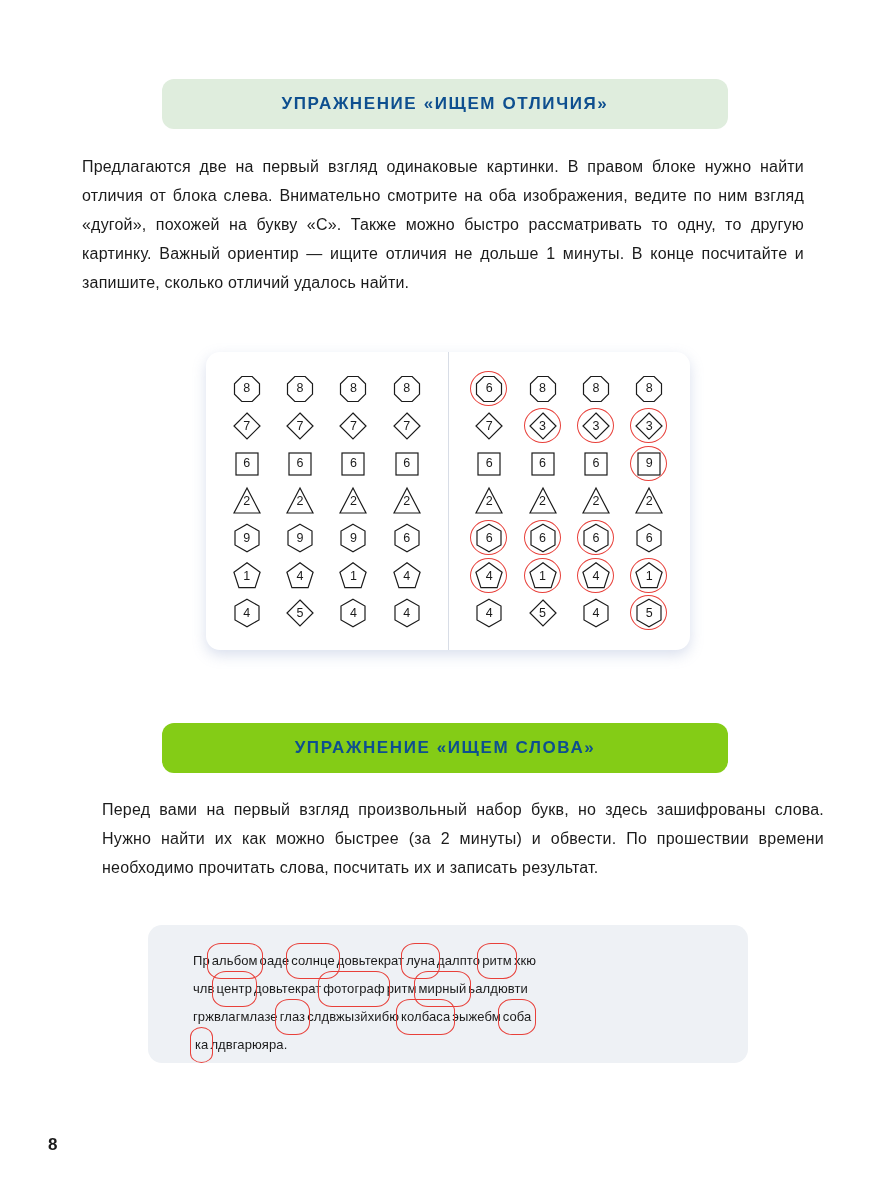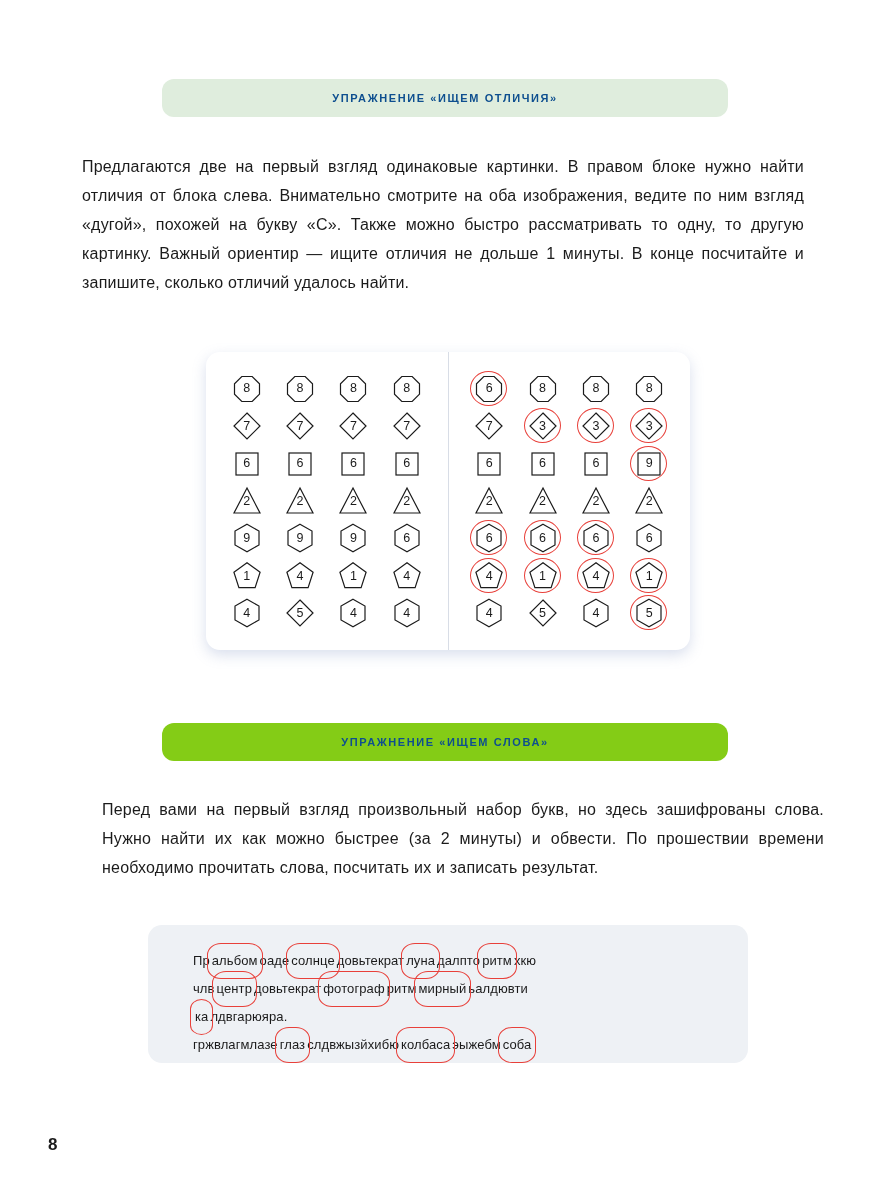--- a/index.html
+++ b/index.html
@@ -17,26 +17,26 @@
   }
   .page {
     position: relative;
     width: 889px;
     height: 1200px;
   }
 
   
   .banner {
     position: absolute;
-    height: 38px;
+    height: 50px;
     border-radius: 12px;
     display: flex;
     align-items: center;
     justify-content: center;
-    font-size: 11px;
+    font-size: 17px;
     font-weight: bold;
     letter-spacing: 1.6px;
     color: #0e4f8f;
   }
   #banner-differences {
     left: 162px;
     top: 79px;
     width: 566px;
     background: #dfeddd;
   }
@@ -638,20 +638,20 @@
   </div>
 
   <div class="banner" id="banner-words">УПРАЖНЕНИЕ  «ИЩЕМ СЛОВА»</div>
 
   <div class="para" id="para-words">Перед вами на первый взгляд произвольный набор букв, но здесь зашифрованы слова. Нужно найти их как можно быстрее (за 2 минуты) и обвести. По прошествии времени необходимо прочитать слова, посчитать их и записать результат.</div>
 
   <div id="words-card">
     <div id="words-text">
         <div class="wordline"><span>Пр</span><span class="hl">альбом</span><span>оаде</span><span class="hl">солнце</span><span>довьтекрат</span><span class="hl">луна</span><span>далпто</span><span class="hl">ритм</span><span>хкю</span></div>
         <div class="wordline"><span>члв</span><span class="hl">центр</span><span>довьтекрат</span><span class="hl">фотограф</span><span>ритм</span><span class="hl">мирный</span><span>ьалдювти</span></div>
+        <div class="wordline"><span>гржвлагмлазе</span><span class="hl">глаз</span><span>слдвжызйхибю</span><span class="hl">колбаса</span><span>эыжебм</span><span class="hl">соба</span></div>
         <div class="wordline"><span class="hl">ка</span><span>лдвгарюяра.</span></div>
-        <div class="wordline"><span>гржвлагмлазе</span><span class="hl">глаз</span><span>слдвжызйхибю</span><span class="hl">колбаса</span><span>эыжебм</span><span class="hl">соба</span></div>
       </div>
   </div>
 
   <div id="page-number">8</div>
 
 </div>
 
 </body></html>

